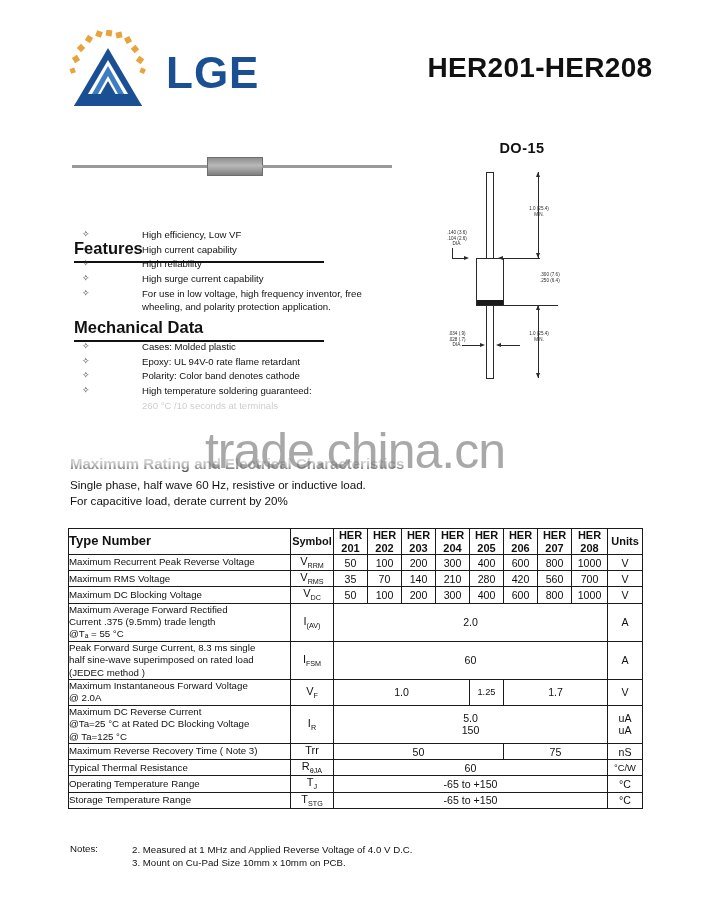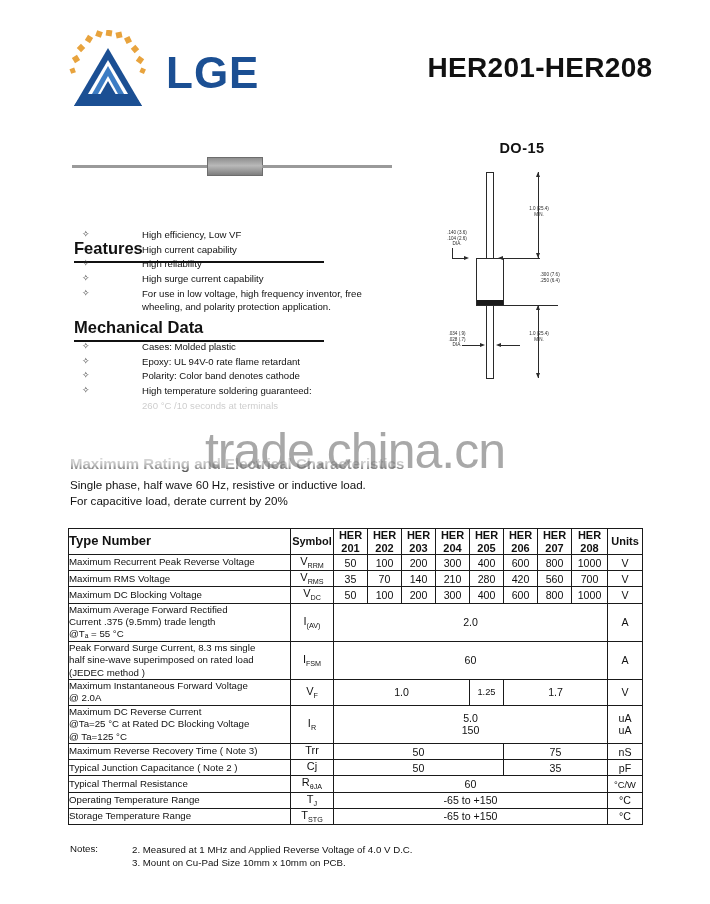--- a/index.html
+++ b/index.html
@@ -387,27 +387,20 @@
     </tr>
 
     <tr>
       <td class="desc">Maximum Reverse Recovery Time ( Note 3)</td>
       <td class="sym"><span>Trr</span><sub></sub></td>
       <td class="val" colspan="5">50</td>
       <td class="val" colspan="3">75</td>
       <td class="unit">nS</td>
     </tr>
 
-    <tr>
-      <td class="desc">Typical Junction Capacitance    ( Note 2 )</td>
-      <td class="sym"><span>Cj</span><sub></sub></td>
-      <td class="val" colspan="5">50</td>
-      <td class="val" colspan="3">35</td>
-      <td class="unit">pF</td>
-    </tr>
 
     <tr>
       <td class="desc">Typical Thermal Resistance</td>
       <td class="sym"><span>R</span><sub>θJA</sub></td>
       <td class="val" colspan="8">60</td>
       <td class="unit" style="font-size:9.4px">°C/W</td>
     </tr>
 
     <tr>
       <td class="desc">Operating Temperature Range</td>

